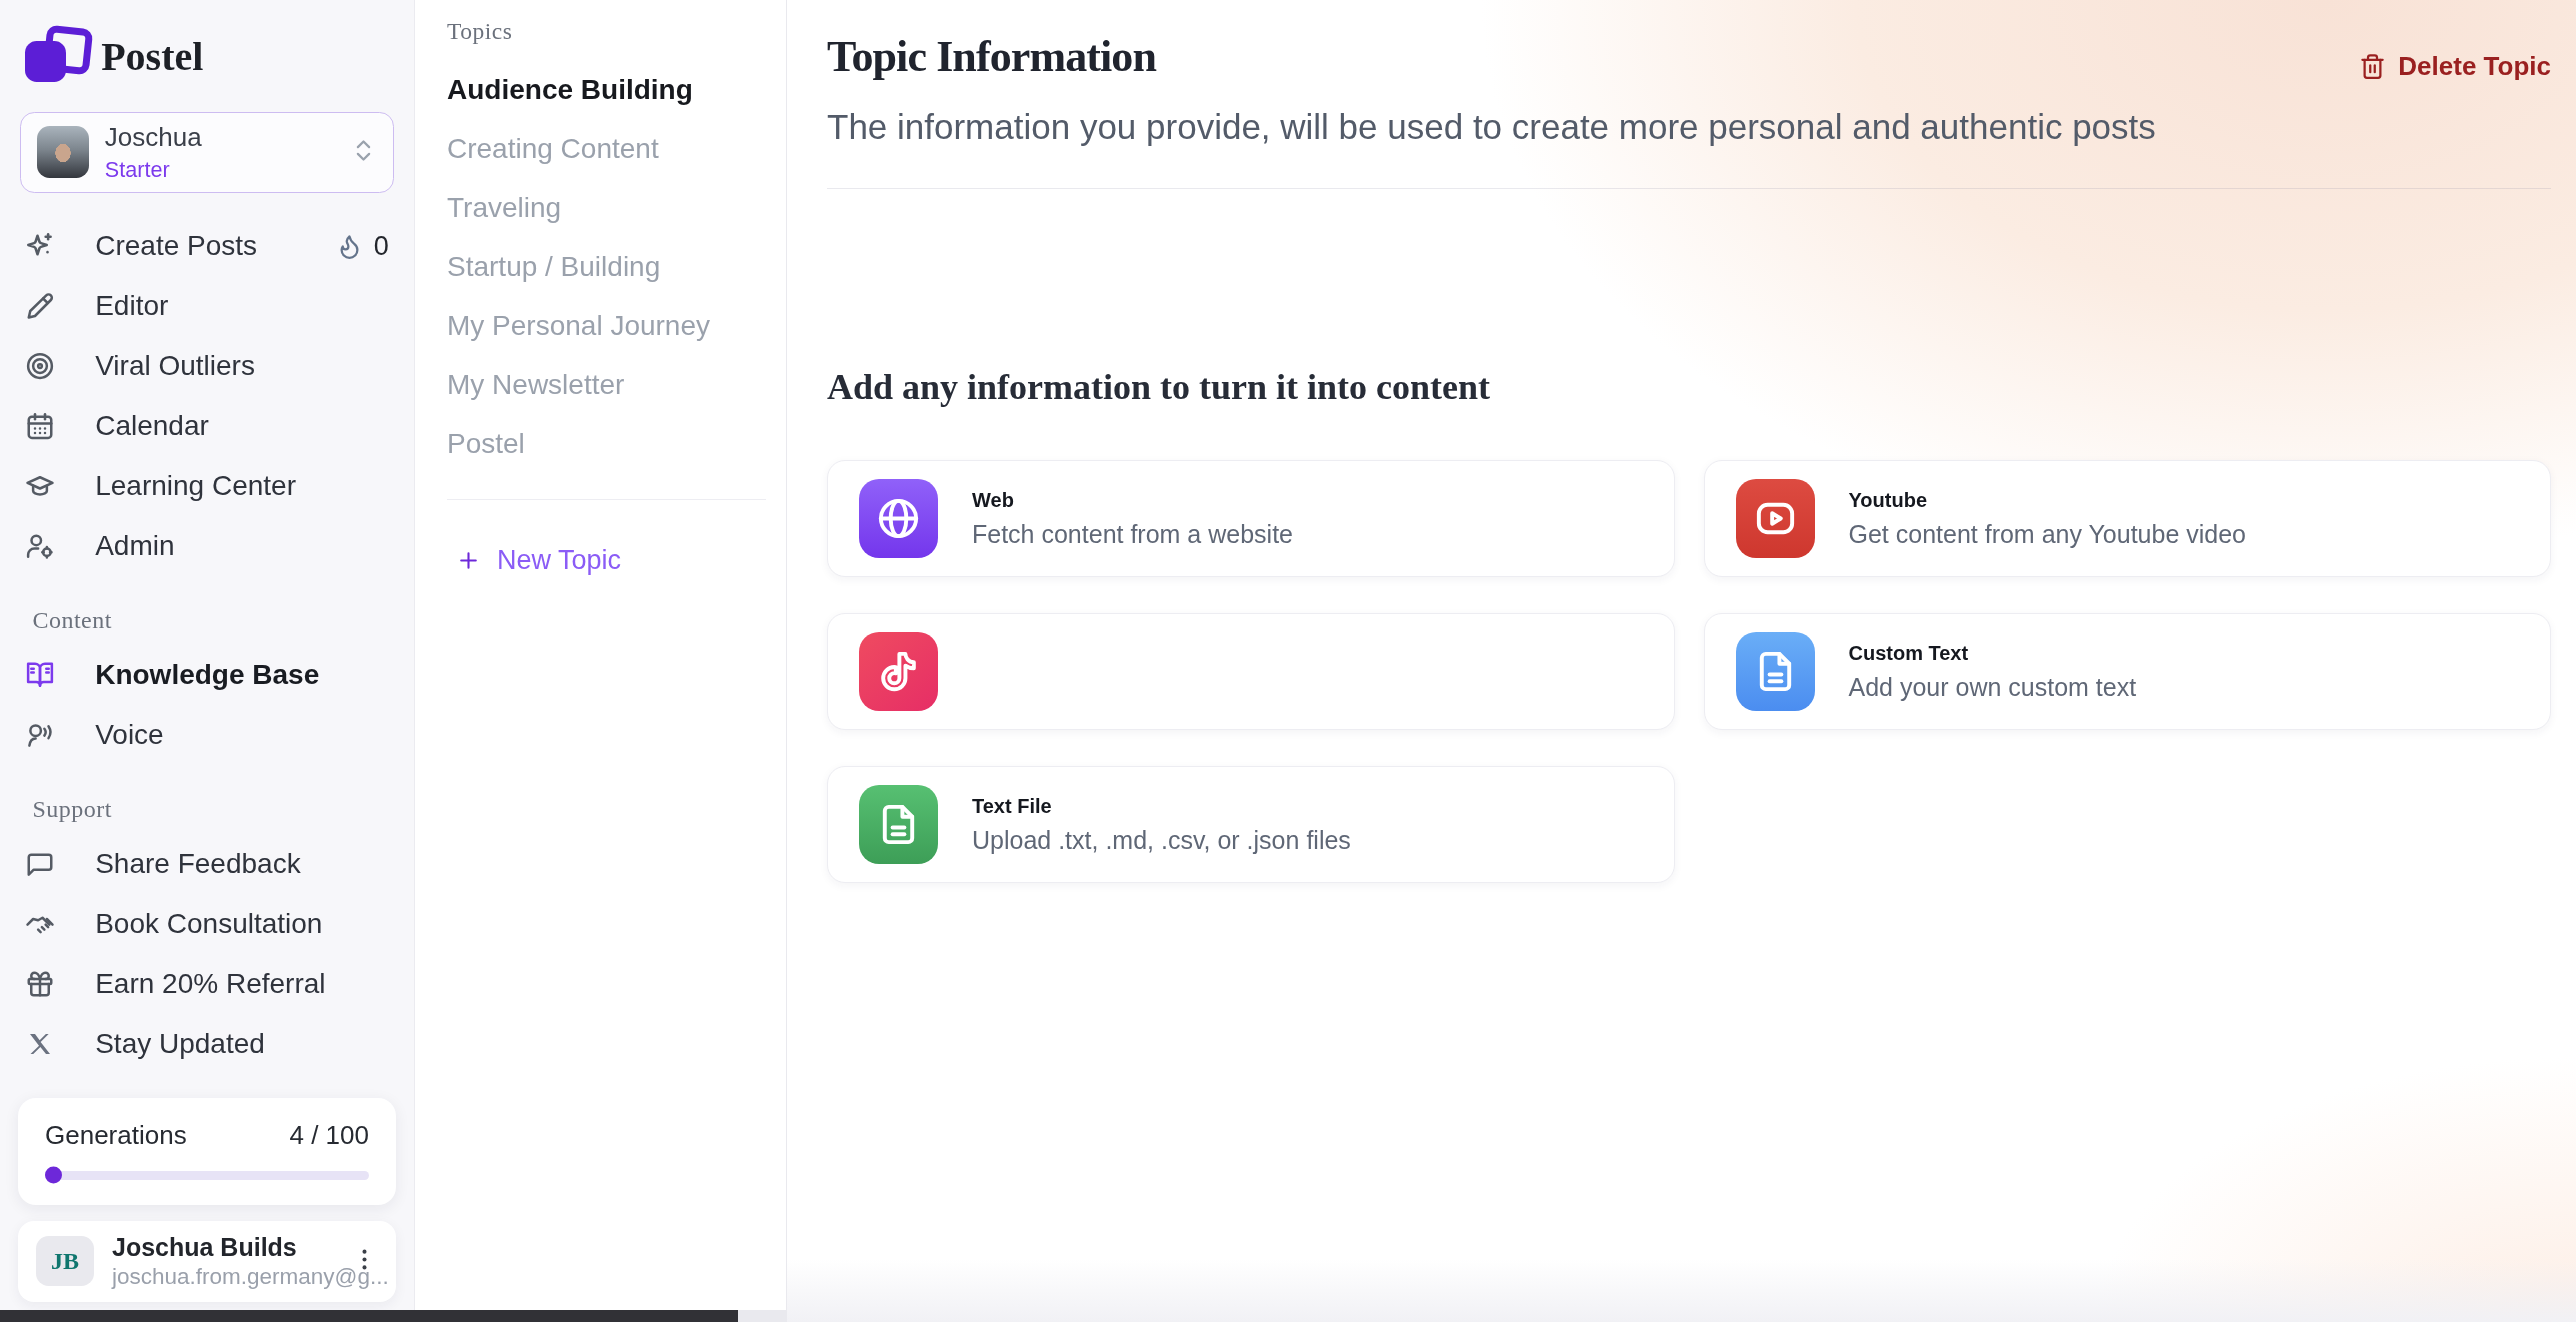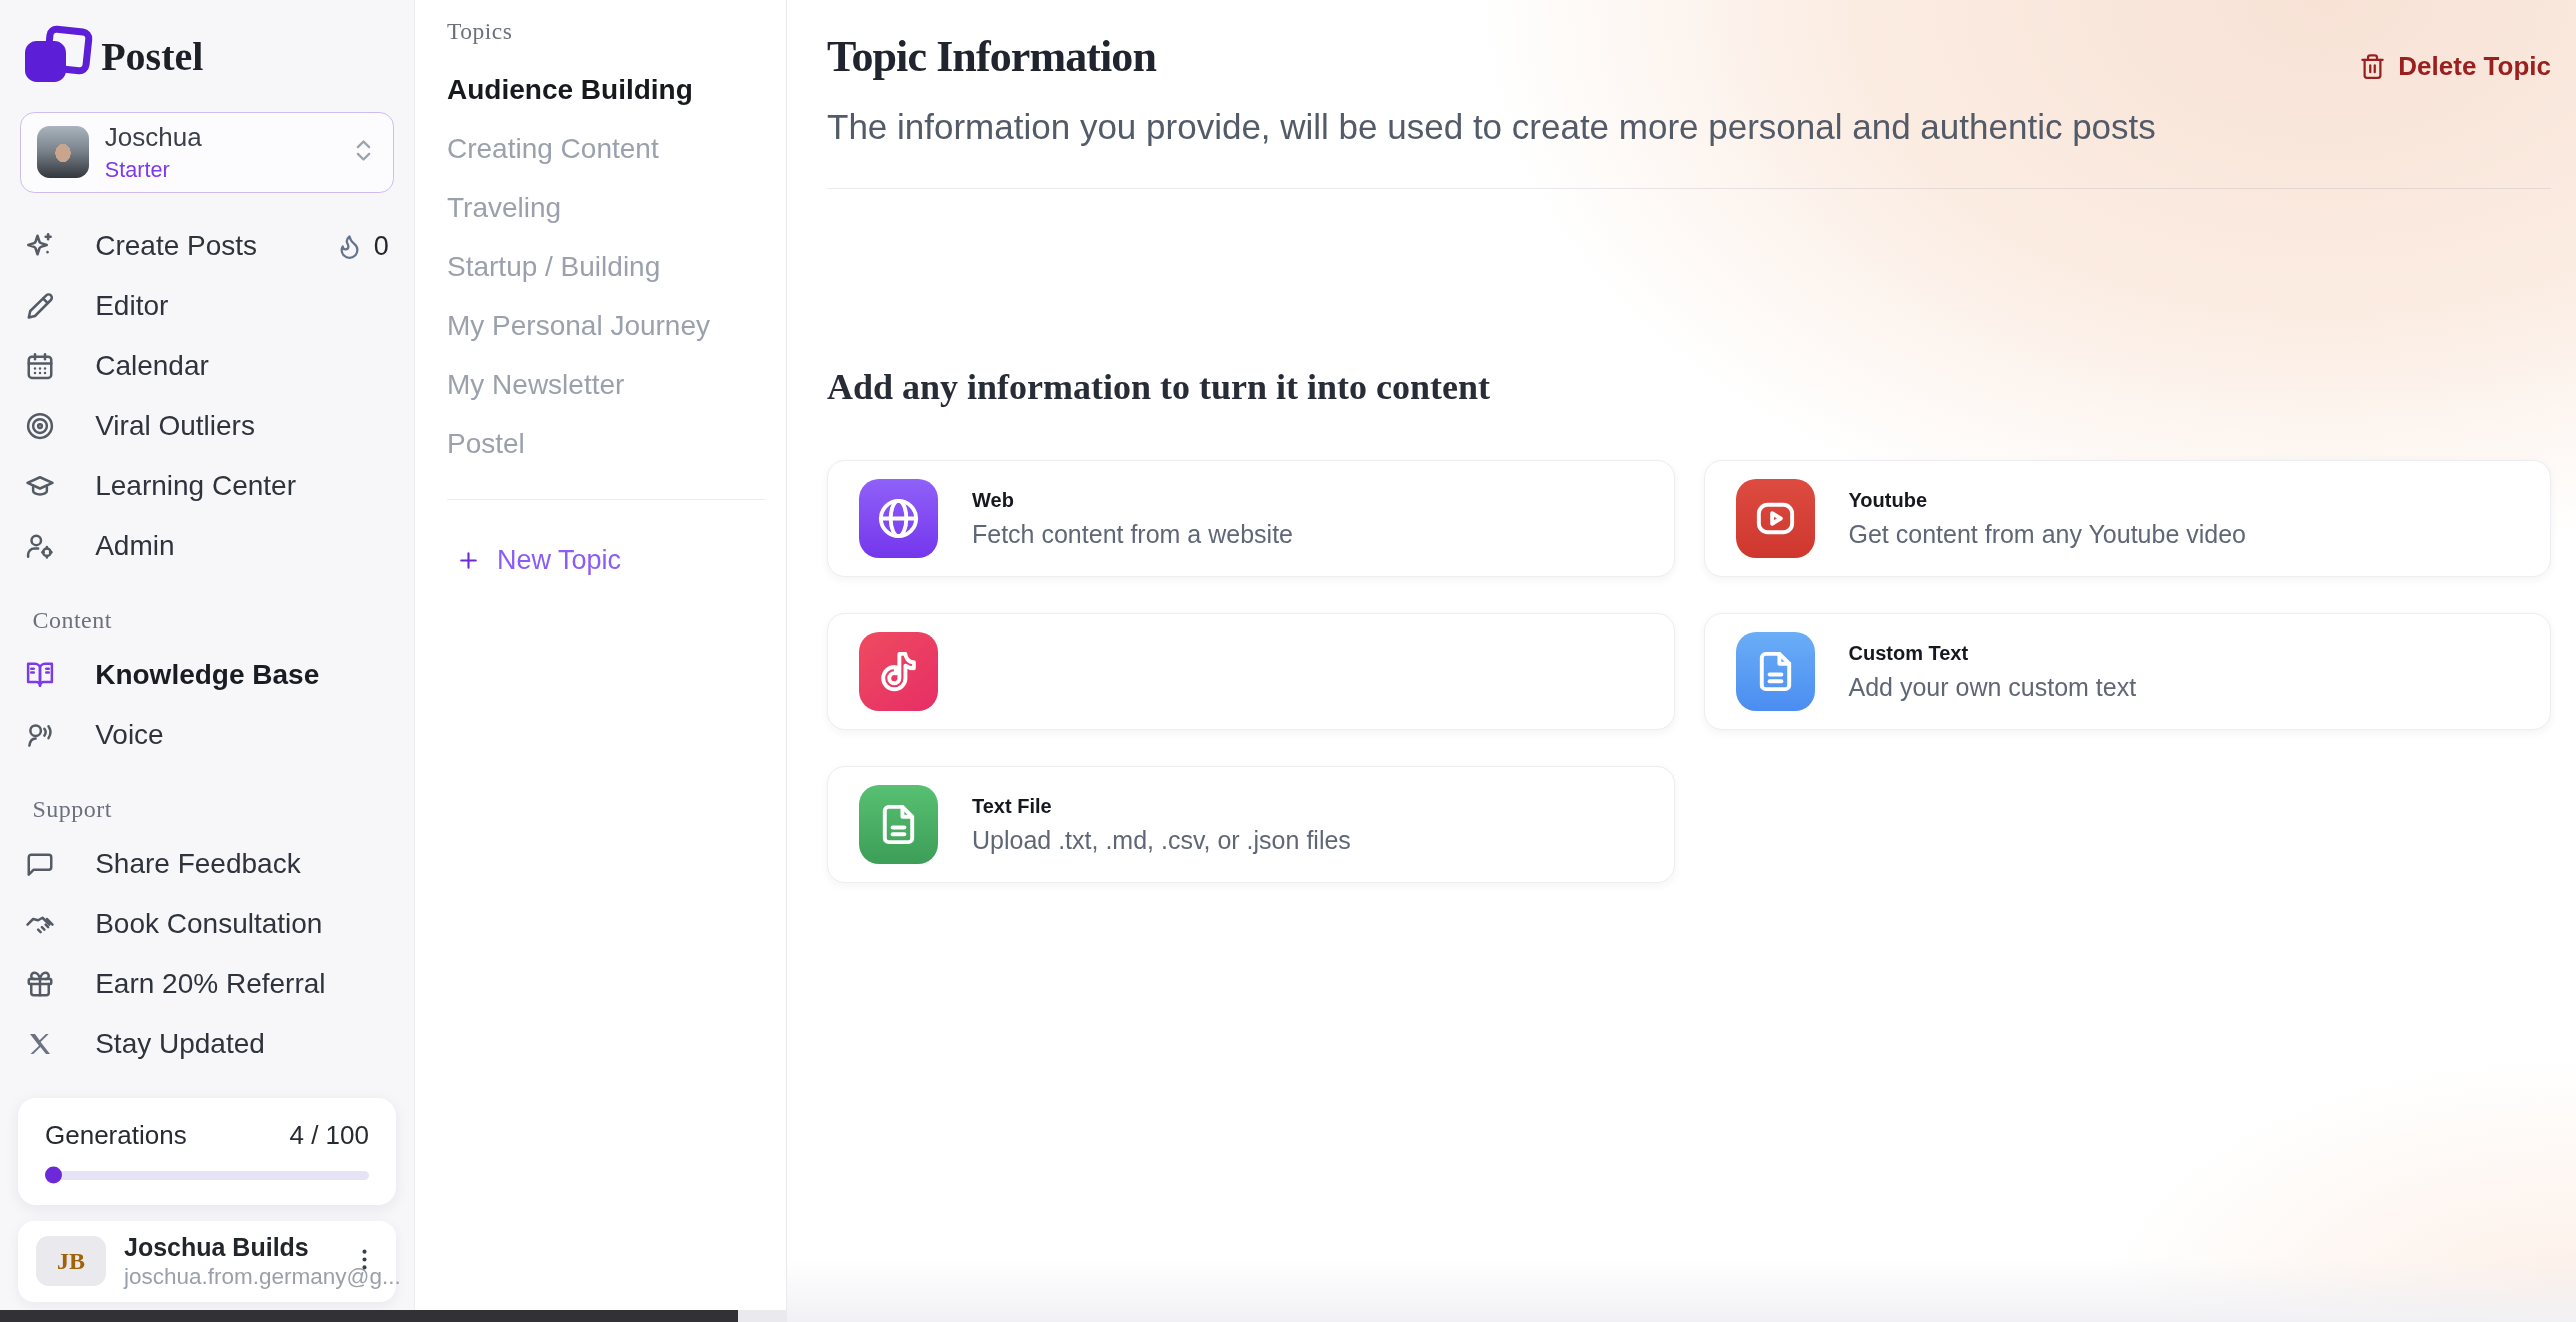--- a/index.html
+++ b/index.html
@@ -37,23 +37,23 @@
                  letter-spacing:0.5px;margin:31px 7.2px 10.8px;}
 
   .sidebar-bottom{margin-top:auto;display:flex;flex-direction:column;gap:16px;}
   .gen-card{background:#fff;border-radius:18px;box-shadow:0 3.6px 14.4px rgba(30,30,60,.07);padding:21.6px 27px 25px;}
   .gen-row{display:flex;justify-content:space-between;font-size:26px;color:#262a31;margin-bottom:20px;}
   .gen-track{height:9px;border-radius:5.4px;background:#e7e3f6;position:relative;}
   .gen-fill{width:17px;height:17px;border-radius:50%;background:#6d28d9;position:absolute;left:0;top:50%;
             transform:translateY(-50%);}
   .account-card{background:#fff;border-radius:16px;box-shadow:0 3.6px 12.6px rgba(30,30,60,.06);
                 display:flex;align-items:center;gap:18px;padding:11.7px 18px;cursor:pointer;}
-  .jb-avatar{width:70px;height:50px;border-radius:12.6px;background:#e9e9ee;display:flex;align-items:center;
+  .jb-avatar{width:58px;height:50px;border-radius:12.6px;background:#e9e9ee;display:flex;align-items:center;
              justify-content:center;font-family:"Liberation Serif","DejaVu Serif",serif;font-weight:700;
-             font-size:24px;color:#a16207;flex:none;}
+             font-size:24px;color:#0f766e;flex:none;}
   .acc-text{display:flex;flex-direction:column;gap:2.7px;min-width:0;}
   .acc-name{font-size:25px;font-weight:700;color:#22252b;white-space:nowrap;}
   .acc-email{font-size:22.5px;color:#9aa0ab;white-space:nowrap;}
   .kebab{margin-left:auto;color:#3a3f47;flex:none;}
 
   
   .topics{width:372px;min-width:372px;background:#fff;border-right:1.8px solid #e9e9ee;
           padding:14.4px 0 0 32px;box-sizing:border-box;}
   .topics-label{font-family:"Liberation Serif","DejaVu Serif",serif;font-size:23.5px;color:#6b717c;
                 letter-spacing:0.5px;margin:3.6px 0 31px;}
@@ -149,35 +149,35 @@
       </div>
       <div class="nav-item">
         <svg class="ic" viewBox="0 0 24 24">
             <path d="M17 3.5a2.6 2.6 0 1 1 3.7 3.7L8 20 3 21.2 4.2 16 17 3.5z"></path>
             <path d="M14.5 6l3.5 3.5"></path>
           </svg>
         <span>Editor</span>
       </div>
       <div class="nav-item">
         <svg class="ic" viewBox="0 0 24 24">
+            <circle cx="12" cy="12" r="9.5"></circle>
+            <circle cx="12" cy="12" r="5.5"></circle>
+            <circle cx="12" cy="12" r="1.5"></circle>
+          </svg>
+        <span>Viral Outliers</span>
+      </div>
+      <div class="nav-item">
+        <svg class="ic" viewBox="0 0 24 24">
             <rect x="3" y="4.5" width="18" height="17" rx="2.5"></rect>
             <path d="M16 2.5v4"></path>
             <path d="M8 2.5v4"></path>
             <path d="M3 10h18"></path>
             <path d="M8 14h.01M12 14h.01M16 14h.01M8 17.5h.01M12 17.5h.01M16 17.5h.01"></path>
           </svg>
         <span>Calendar</span>
-      </div>
-      <div class="nav-item">
-        <svg class="ic" viewBox="0 0 24 24">
-            <circle cx="12" cy="12" r="9.5"></circle>
-            <circle cx="12" cy="12" r="5.5"></circle>
-            <circle cx="12" cy="12" r="1.5"></circle>
-          </svg>
-        <span>Viral Outliers</span>
       </div>
       <div class="nav-item">
         <svg class="ic" viewBox="0 0 24 24">
             <path d="M2 9.5l10-4.5 10 4.5-10 4.5L2 9.5z"></path>
             <path d="M6.5 11.8v4.2c0 1.4 2.5 2.7 5.5 2.7s5.5-1.3 5.5-2.7v-4.2"></path>
           </svg>
         <span>Learning Center</span>
       </div>
       <div class="nav-item">
         <svg class="ic" viewBox="0 0 24 24">

